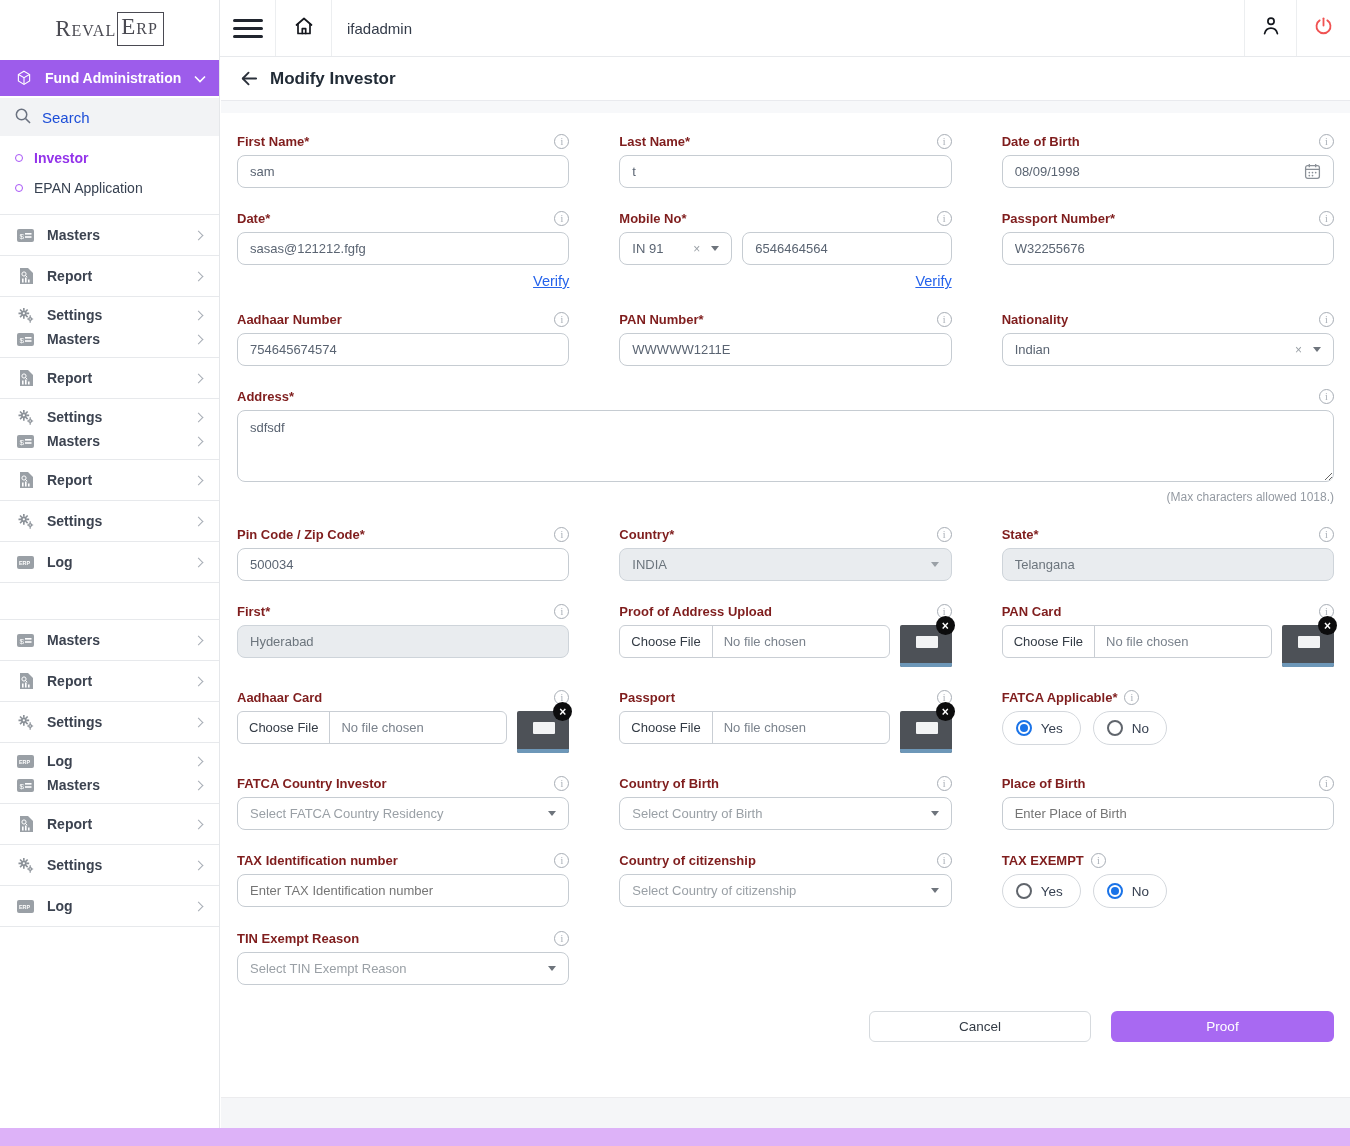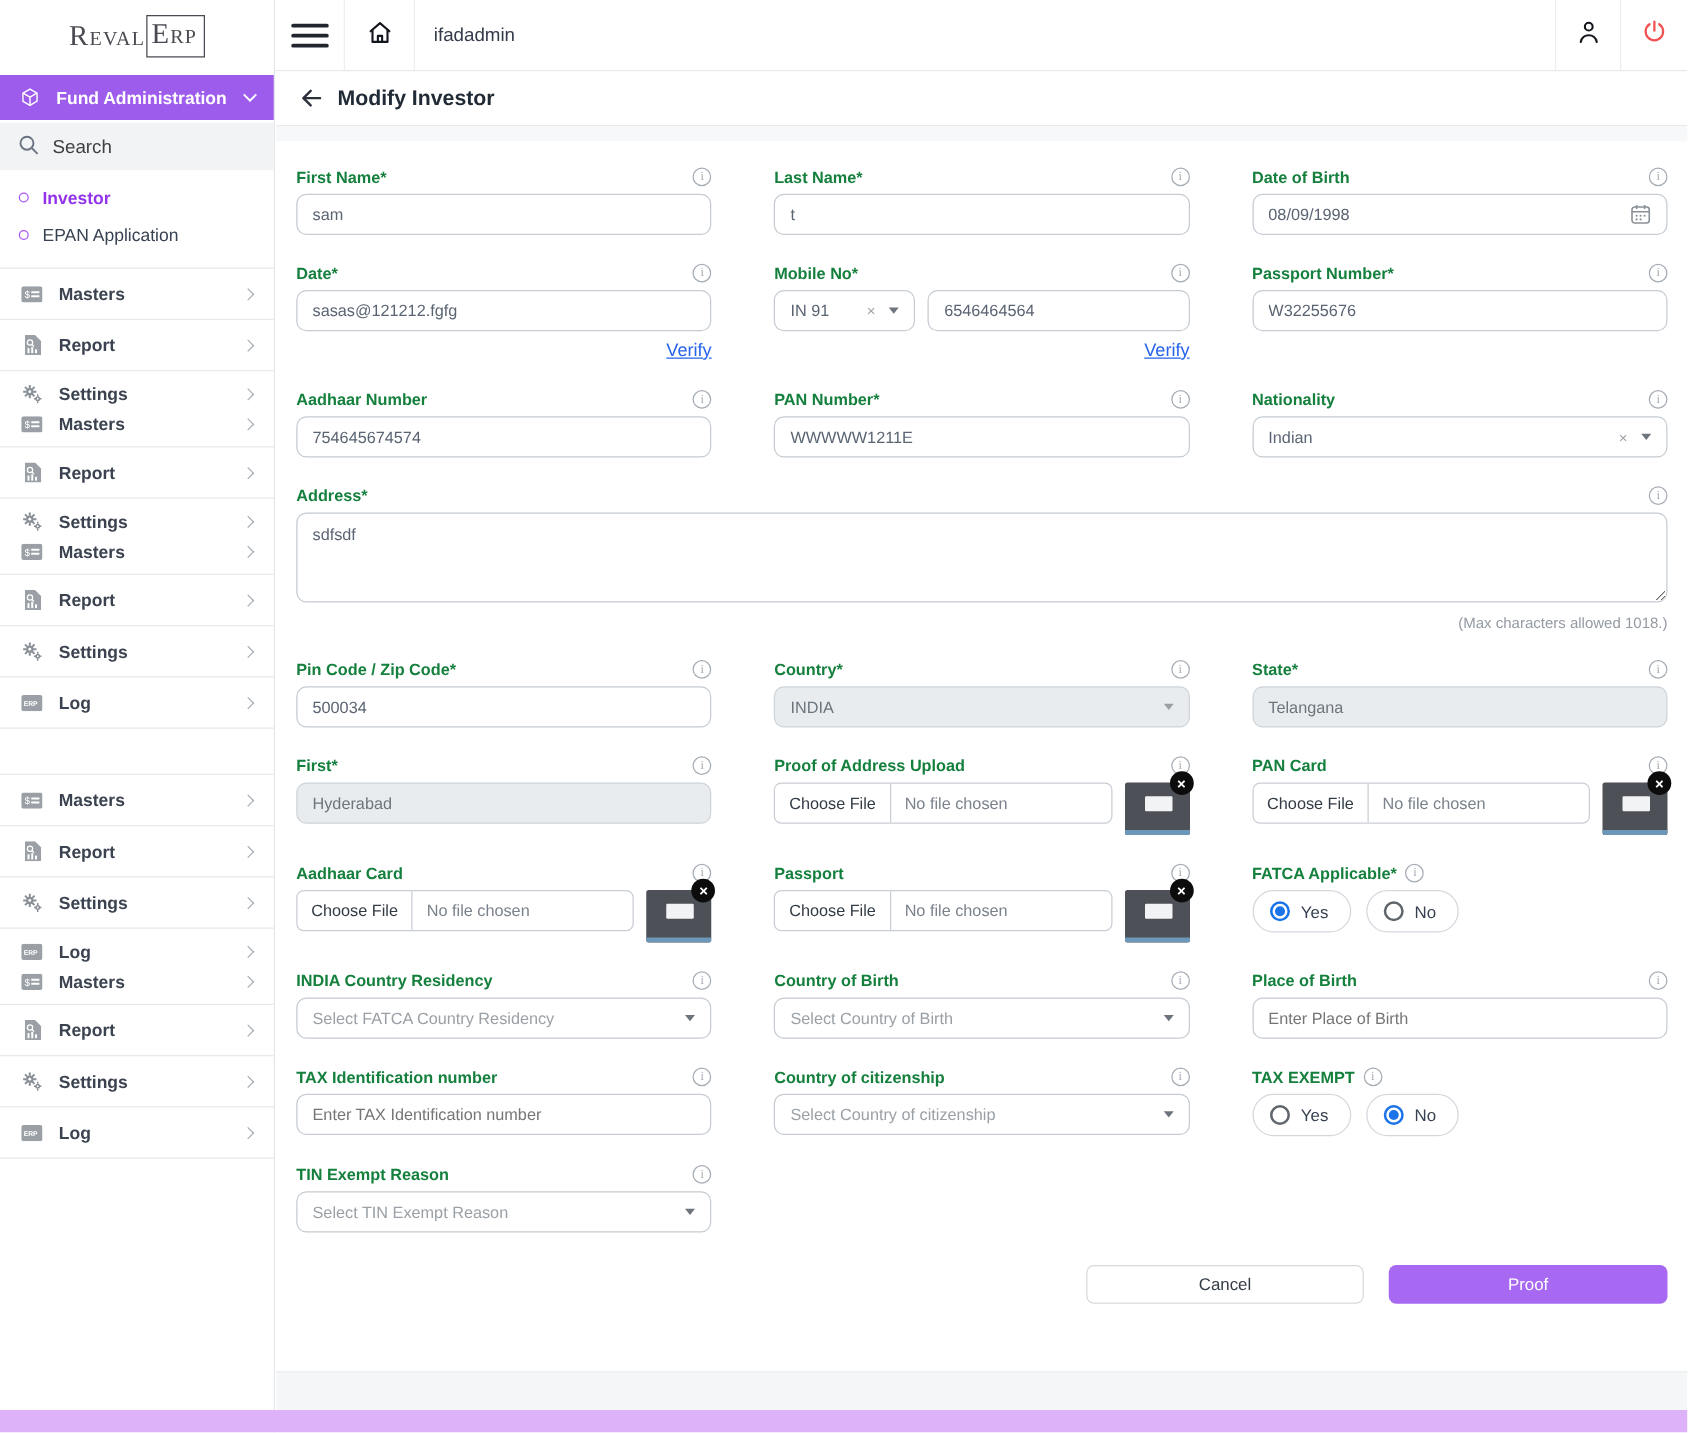--- a/index.html
+++ b/index.html
@@ -8,21 +8,21 @@
     font-family: "Liberation Sans", "DejaVu Sans", sans-serif;
     background:#fff; color:#1f2937; overflow:hidden; position:relative;
   }
   
   .sidebar { position:absolute; left:0; top:0; width:220px; height:1146px; background:#fff; border-right:1px solid #e5e7ea; z-index:2; }
   .logo { height:57px; display:flex; align-items:center; justify-content:center; font-family:"Liberation Serif", serif; color:#4a4a52; }
   .logo .lg-left { font-variant:small-caps; font-size:23px; letter-spacing:1px; }
   .logo .lg-box { font-variant:small-caps; font-size:23px; letter-spacing:1px; border:1.5px solid #4a4a52; padding:1px 5px 5px 3px; margin-left:1px; }
   .module { height:36px; margin-top:3px; background:#9d5ceb; color:#fff; display:flex; align-items:center; gap:10px; padding:0 13px; cursor:pointer; }
   .module .mod-label { font-size:14px; font-weight:700; flex:1; }
-  .searchrow { height:38px; background:#f2f3f5; display:flex; align-items:center; gap:11px; padding:0 14px; color:#404040; font-size:15px; margin-top:2px; }
+  .searchrow { height:38px; background:#f2f3f5; display:flex; align-items:center; gap:11px; padding:0 14px; color:#1d4ed8; font-size:15px; margin-top:2px; }
   .qlinks { padding:7px 0 11px; }
   .qlink { height:30px; display:flex; align-items:center; gap:11px; padding:0 15px; font-size:14px; color:#374151; cursor:pointer; }
   .qlink .dot { width:8px; height:8px; border:1.5px solid #a855f7; border-radius:50%; flex:0 0 auto; }
   .qlink.active .ql-label { color:#9333ea; font-weight:700; }
   .mgroup { border-top:1px solid #e7e9ec; padding:10px 14px; }
   .mgroup.double { padding:8px 14px; }
   .mgroup.last { border-bottom:1px solid #e7e9ec; }
   .mline { display:flex; align-items:center; gap:11px; height:20px; cursor:pointer; }
   .mgroup.double .mline + .mline { margin-top:4px; }
   .mlabel { flex:1; font-size:14px; font-weight:700; color:#3c4350; }
@@ -47,21 +47,21 @@
   .band { height:12px; background:#f7f8fa; }
   .form { padding:20px 16px 0; }
   .active-row { display:flex; align-items:center; gap:15px; margin-bottom:24px; }
   .active-label { font-size:13.5px; color:#343c47; }
   .toggle { width:38px; height:20px; background:#2196f3; border-radius:10px; position:relative; cursor:pointer; }
   .toggle .knob { position:absolute; top:2px; right:2px; width:16px; height:16px; background:#fff; border-radius:50%; }
   .form-row { display:grid; grid-template-columns:1fr 1fr 1fr; column-gap:50px; margin-bottom:22px; align-items:start; }
   .form-row.single { grid-template-columns:1fr; }
   .lrow { display:flex; justify-content:space-between; align-items:center; margin-bottom:6px; height:16px; }
   .lrow.inline { justify-content:flex-start; gap:7px; }
-  .lbl { font-size:13px; font-weight:700; color:#15803d; }
+  .lbl { font-size:13px; font-weight:700; color:#7f1d1d; }
   .info { width:15px; height:15px; border:1px solid #a7adb5; border-radius:50%; color:#a7adb5; font-size:10px; display:flex; align-items:center; justify-content:center; cursor:pointer; flex:0 0 auto; }
   .info::after { content:"i"; font-family:"Liberation Serif", serif; }
   .inp { width:100%; height:33px; border:1px solid #c6ccd2; border-radius:8px; padding:0 12px; font-size:13px; color:#5a6472; background:#fff; font-family:inherit; display:flex; align-items:center; }
   input.inp { display:block; line-height:31px; }
   .inp.dis { background:#e9ecef; border-color:#ced4da; color:#6c757d; }
   .sel { cursor:pointer; }
   .sel .sval { flex:1; white-space:nowrap; overflow:hidden; }
   .sel .ph, .ph { color:#9aa0a6; }
   .caret { width:0; height:0; border-left:4.5px solid transparent; border-right:4.5px solid transparent; border-top:5.5px solid #6e747c; flex:0 0 auto; }
   .xmini { color:#9aa0a6; font-size:12px; margin-right:11px; cursor:pointer; }
@@ -705,21 +705,21 @@
               <span class="rdo"></span>
               <span>No</span>
             </div>
         </div>
       </div>
     </div>
 
     <div class="form-row">
       <div>
         <div class="lrow">
-            <span class="lbl">INDIA Country Residency</span>
+            <span class="lbl">FATCA Country Investor</span>
             <span class="info"></span>
           </div>
         <div class="inp sel">
           <span class="sval ph">Select FATCA Country Residency</span>
           <span class="caret"></span>
         </div>
       </div>
       <div>
         <div class="lrow">
             <span class="lbl">Country of Birth</span>

